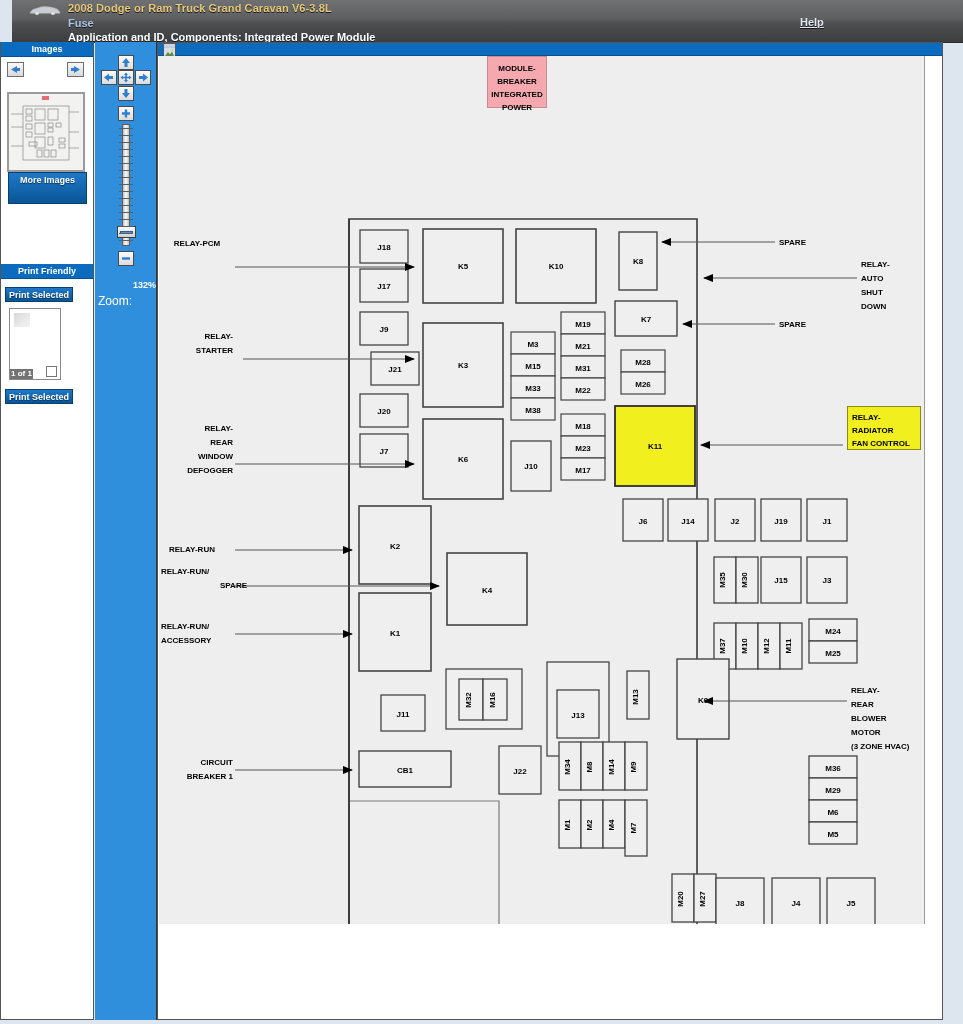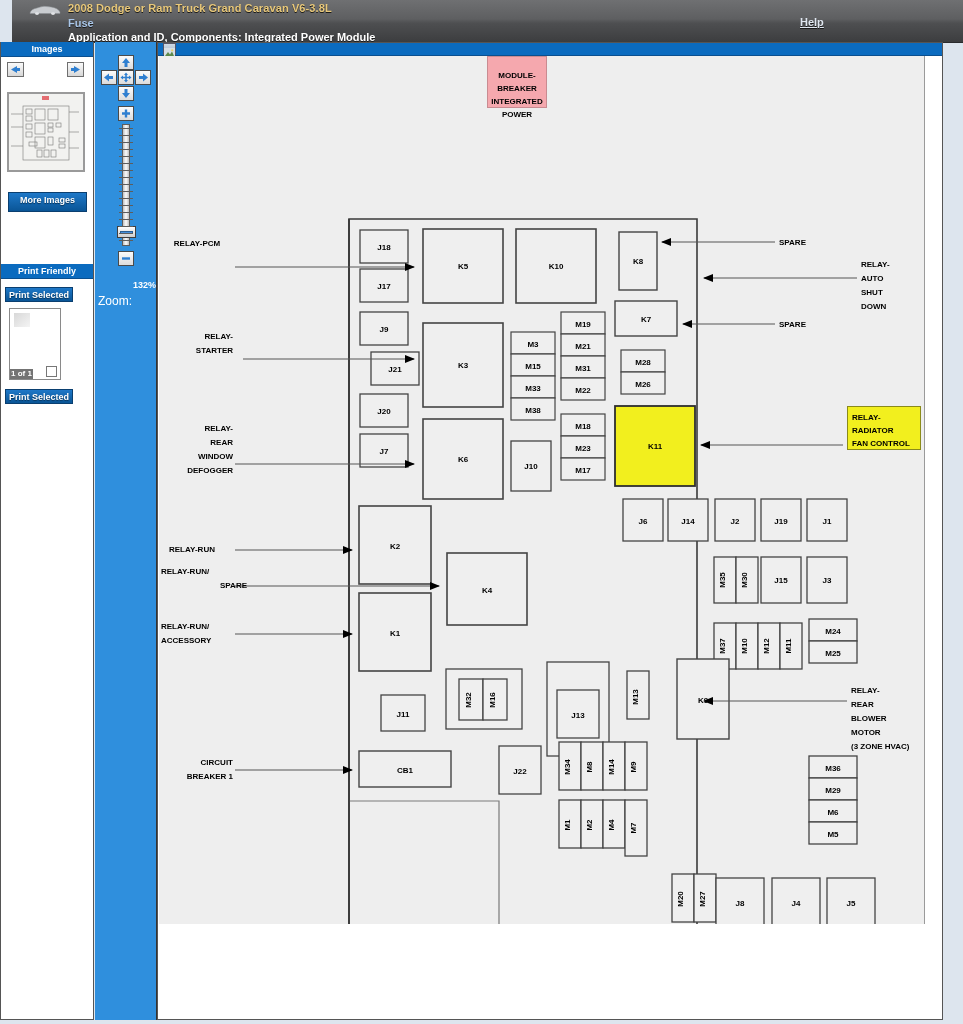--- a/index.html
+++ b/index.html
@@ -69,21 +69,21 @@
     border:2px solid #9a9a9a;background:#f2f2f0;box-sizing:border-box;
     overflow:hidden;
   }
   #thumb-frame svg{display:block;}
   .blue-btn{
     background:linear-gradient(to bottom,#1e78c8,#0a5596);
     border:1px solid #0a3f70;color:#fff;font-size:9px;font-weight:bold;
     text-align:center;cursor:pointer;box-sizing:border-box;
     text-shadow:0 1px 1px #063055;
   }
-  #more-images-btn{position:absolute;left:7px;top:150px;width:79px;height:20px;line-height:15px;}
+  #more-images-btn{position:absolute;left:7px;top:130px;width:79px;height:32px;line-height:15px;}
   #print-friendly-head{position:absolute;left:0;top:222px;width:92px;}
   #print-selected-top{position:absolute;left:4px;top:245px;width:68px;height:15px;line-height:14px;}
   #print-selected-bottom{position:absolute;left:4px;top:347px;width:68px;height:15px;line-height:14px;}
   #print-thumb{
     position:absolute;left:8px;top:266px;width:52px;height:72px;
     border:1px solid #8a8a8a;background:#fff;box-sizing:border-box;
   }
   #print-thumb-smudge{
     position:absolute;left:4px;top:4px;width:16px;height:14px;
     background:linear-gradient(to bottom right,#d8d8d8,#f4f4f4);
@@ -164,21 +164,21 @@
   #diagram-svg{display:block;}
 
   
   .callout{
     position:absolute;font-size:8px;font-weight:bold;color:#000;
     line-height:11px;text-align:center;
   }
   #module-callout{
     left:328px;top:0px;width:60px;height:52px;
     background:#f5a8ae;border:1px solid #c98b91;
-    box-sizing:border-box;padding-top:12px;
+    box-sizing:border-box;padding-top:5px;
     line-height:13px;
   }
   #radiator-callout{
     left:688px;top:350px;width:74px;height:44px;
     background:#f2ef1e;border:1px solid #8a8a1a;
     box-sizing:border-box;text-align:left;padding:4px 0 0 4px;
     line-height:13px;
   }
   .plain-label{
     position:absolute;font-size:8px;font-weight:bold;color:#000;

